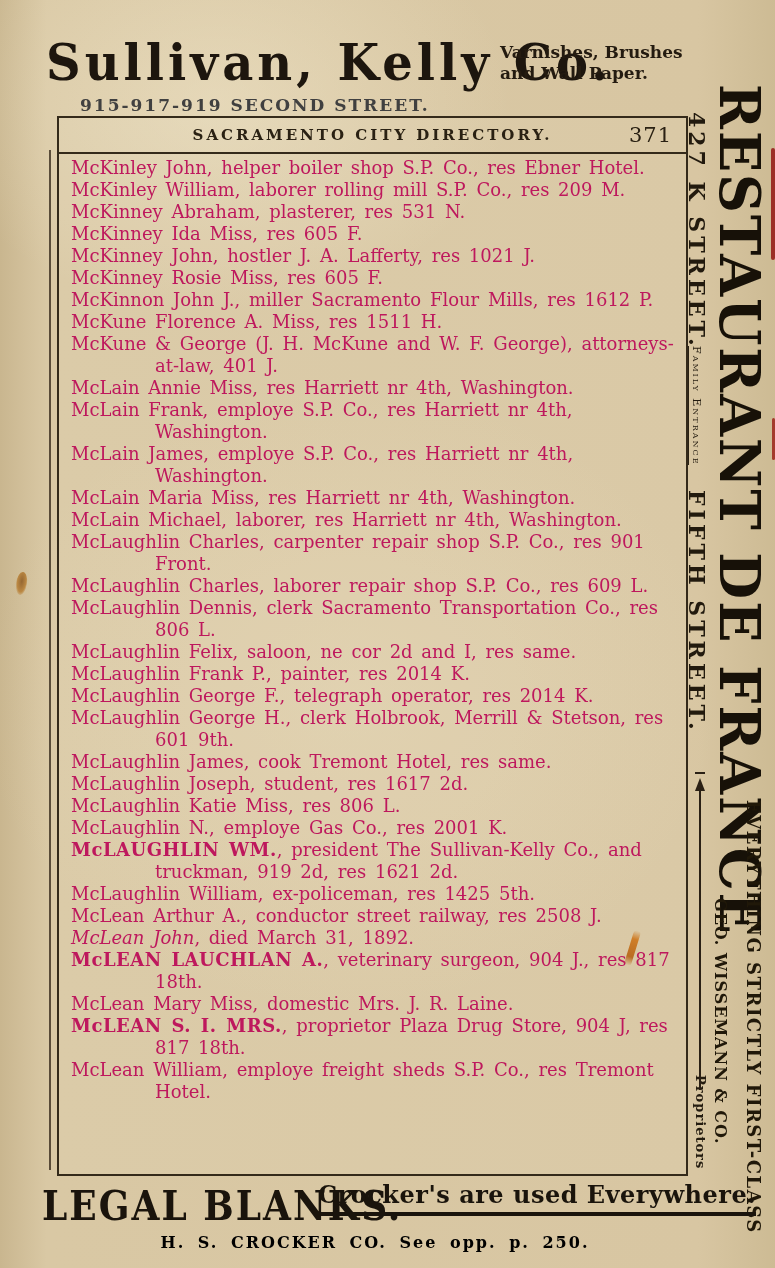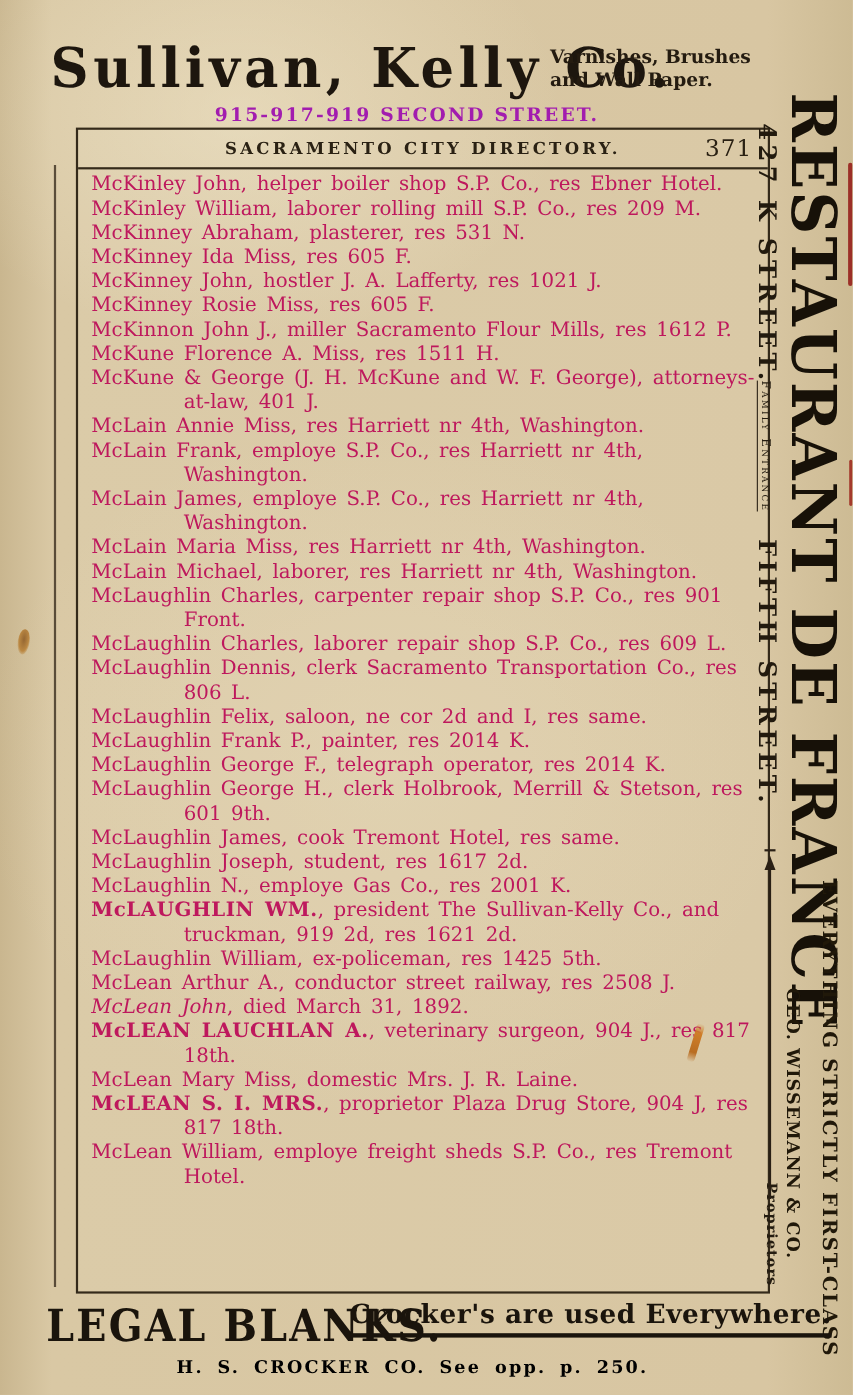--- a/index.html
+++ b/index.html
@@ -11,27 +11,27 @@
          linear-gradient(90deg,#c9b68f 0%,#d9c8a4 6%,#d8c6a2 90%,#cdbb94 100%),
          #d6c4a0;
        color:#261e13;}
   .abs{position:absolute;}
 
   
   .company{left:46px;top:34px;font-size:48px;font-weight:bold;letter-spacing:4px;
            color:#1d160e;white-space:nowrap;transform:scaleY(1.04);}
   .tagline{left:500px;top:42px;width:196px;font-weight:bold;
            font-size:17px;line-height:21px;color:#241b10;}
-  .addressline{left:80px;top:95px;width:580px;text-align:center;font-weight:bold;
-           font-size:17px;letter-spacing:2px;color:#a21caf;white-space:nowrap;}
+  .addressline{left:80px;top:95px;width:580px;text-align:left;font-weight:bold;
+           font-size:17px;letter-spacing:2px;color:#404040;white-space:nowrap;}
 
   
   .outer-rule{left:49px;top:150px;width:2px;height:1020px;background:rgba(45,34,20,.75);}
   .dirbox{left:57px;top:116px;width:631px;height:1060px;border:2px solid #342a1a;
-          box-sizing:border-box;background:rgba(255,250,235,.06);margin-left:12px;}
+          box-sizing:border-box;background:rgba(255,250,235,.06);}
   .dirhead{height:34px;line-height:34px;border-bottom:2px solid #342a1a;position:relative;
            text-align:center;font-size:15px;font-weight:bold;letter-spacing:3px;color:#2a2113;}
   .pagenum{position:absolute;right:14px;top:0;font-size:21px;letter-spacing:1px;font-weight:normal;}
   .entries{height:1020px;overflow:hidden;padding:3px 12px 0 10px;box-sizing:border-box;}
   .entry{margin:0;font-size:18px;line-height:22px;color:#be185d;
          padding-left:86px;text-indent:-84px;word-spacing:3px;}
   .entry .ename{white-space:pre;}
   .entry.bold .ename{font-weight:bold;letter-spacing:.5px;}
   .entry.italic .ename{font-style:italic;}
 
@@ -102,20 +102,21 @@
       <p class="entry"><span class="ename">McLain Michael</span>, laborer, res Harriett nr 4th, Washington.</p>
       <p class="entry"><span class="ename">McLaughlin Charles</span>, carpenter repair shop S.P. Co., res 901 Front.</p>
       <p class="entry"><span class="ename">McLaughlin Charles</span>, laborer repair shop S.P. Co., res 609 L.</p>
       <p class="entry"><span class="ename">McLaughlin Dennis</span>, clerk Sacramento Transportation Co., res 806 L.</p>
       <p class="entry"><span class="ename">McLaughlin Felix</span>, saloon, ne cor 2d and I, res same.</p>
       <p class="entry"><span class="ename">McLaughlin Frank P.</span>, painter, res 2014 K.</p>
       <p class="entry"><span class="ename">McLaughlin George F.</span>, telegraph operator, res 2014 K.</p>
       <p class="entry"><span class="ename">McLaughlin George H.</span>, clerk Holbrook, Merrill &amp; Stetson, res 601 9th.</p>
       <p class="entry"><span class="ename">McLaughlin James</span>, cook Tremont Hotel, res same.</p>
       <p class="entry"><span class="ename">McLaughlin Joseph</span>, student, res 1617 2d.</p>
+      <p class="entry"><span class="ename">McLaughlin Katie Miss</span>, res 806 L.</p>
       <p class="entry"><span class="ename">McLaughlin N.</span>, employe Gas Co., res 2001 K.</p>
       <p class="entry bold"><span class="ename">McLAUGHLIN WM.</span>, president The Sullivan-Kelly Co., and truckman, 919 2d, res 1621 2d.</p>
       <p class="entry"><span class="ename">McLaughlin William</span>, ex-policeman, res 1425 5th.</p>
       <p class="entry"><span class="ename">McLean Arthur A.</span>, conductor street railway, res 2508 J.</p>
       <p class="entry italic"><span class="ename">McLean John</span>, died March 31, 1892.</p>
       <p class="entry bold"><span class="ename">McLEAN LAUCHLAN A.</span>, veterinary surgeon, 904 J., res 817 18th.</p>
       <p class="entry"><span class="ename">McLean Mary Miss</span>, domestic Mrs. J. R. Laine.</p>
       <p class="entry bold"><span class="ename">McLEAN S. I. MRS.</span>, proprietor Plaza Drug Store, 904 J, res 817 18th.</p>
       <p class="entry"><span class="ename">McLean William</span>, employe freight sheds S.P. Co., res Tremont Hotel.</p>
     </div>

